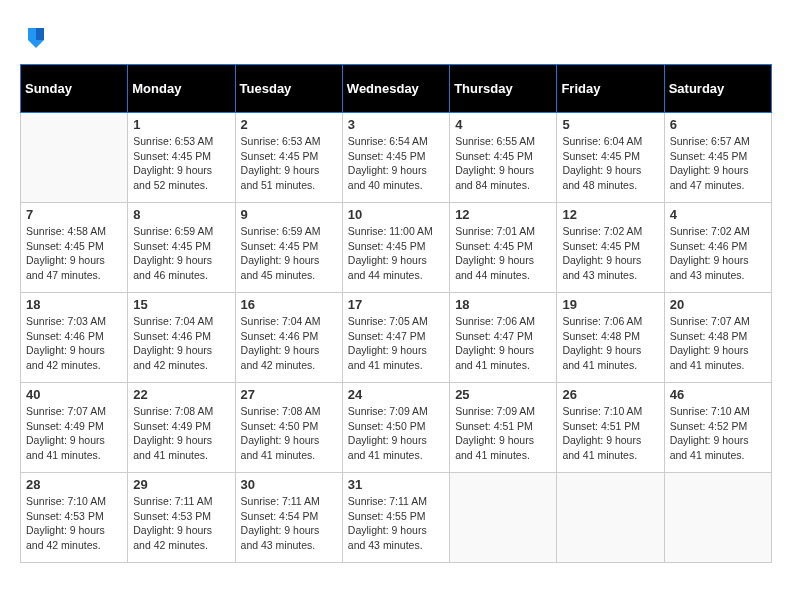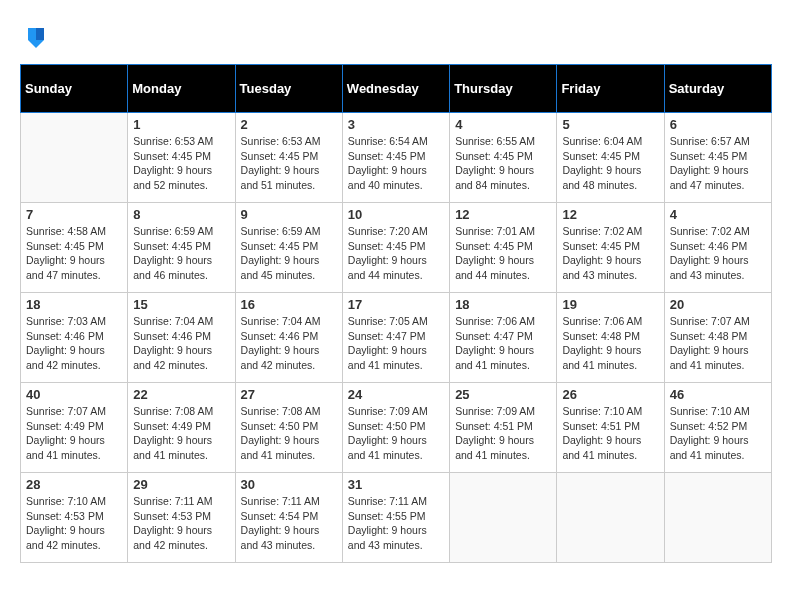--- a/index.html
+++ b/index.html
@@ -187,21 +187,21 @@
         </td>
         <td>
           <span class="day-num">9</span>
           <span class="cell-line">Sunrise: 6:59 AM</span>
           <span class="cell-line">Sunset: 4:45 PM</span>
           <span class="cell-line">Daylight: 9 hours</span>
           <span class="cell-line">and 45 minutes.</span>
         </td>
         <td>
           <span class="day-num">10</span>
-          <span class="cell-line">Sunrise: 7:20 AM</span>
+          <span class="cell-line">Sunrise: 11:00 AM</span>
           <span class="cell-line">Sunset: 4:45 PM</span>
           <span class="cell-line">Daylight: 9 hours</span>
           <span class="cell-line">and 44 minutes.</span>
         </td>
         <td>
           <span class="day-num">12</span>
           <span class="cell-line">Sunrise: 7:01 AM</span>
           <span class="cell-line">Sunset: 4:45 PM</span>
           <span class="cell-line">Daylight: 9 hours</span>
           <span class="cell-line">and 44 minutes.</span>

